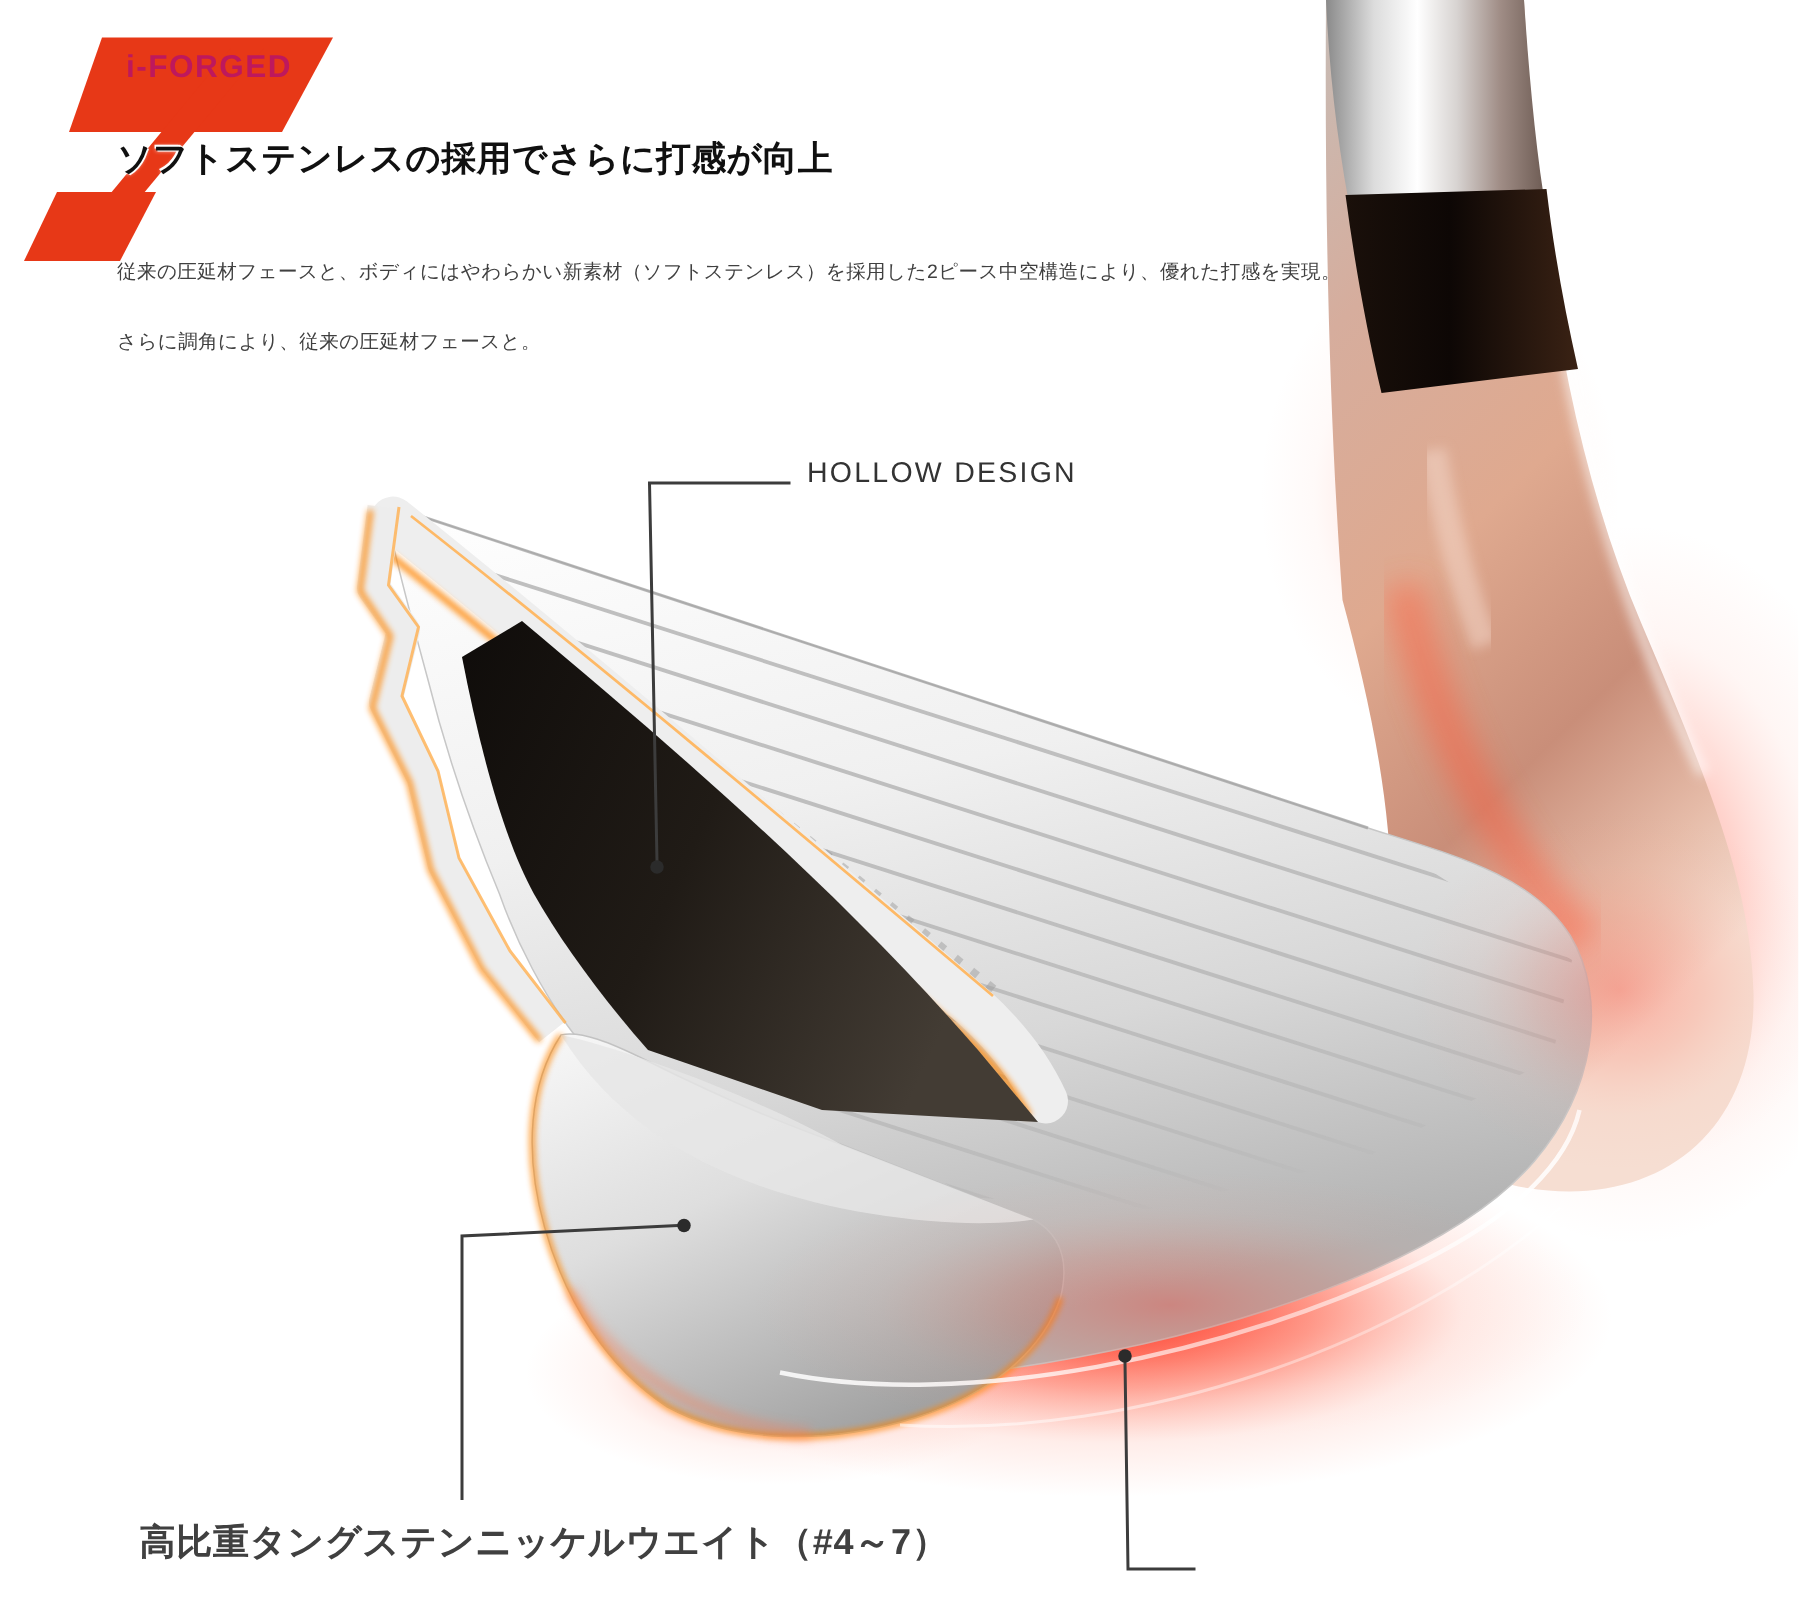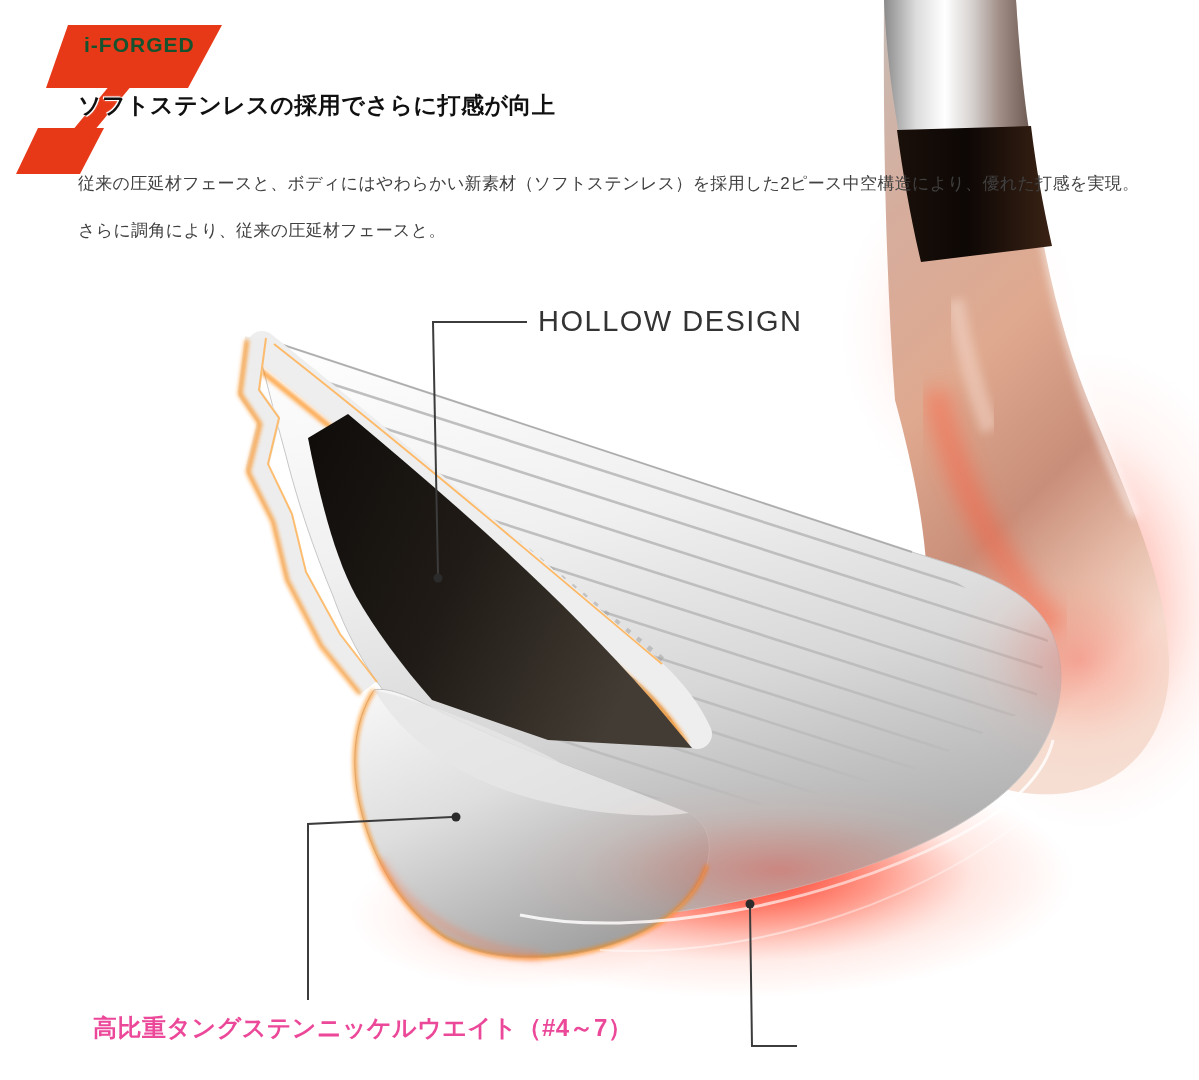--- a/index.html
+++ b/index.html
@@ -3,38 +3,38 @@
 <meta charset="utf-8">
 <style>
   html,body{margin:0;padding:0;background:#ffffff;}
   .page{
     position:relative;width:1199px;height:1080px;overflow:hidden;background:#ffffff;
     font-family:"Liberation Sans",sans-serif;
   }
   .badge-svg{position:absolute;left:8px;top:22px;width:230px;height:160px;z-index:2;}
   .badge-label{
     position:absolute;left:84px;top:33px;z-index:3;
-    color:#14532d;font-size:21px;font-weight:700;letter-spacing:1px;
+    color:#be185d;font-size:21px;font-weight:700;letter-spacing:1px;
   }
   .heading{
     position:absolute;left:78px;top:90px;z-index:3;margin:0;
     font-size:23px;font-weight:700;color:#101010;letter-spacing:0.5px;
     text-shadow:0 0 3px #ffffff,1px 1px 0 #ffffff,-1px -1px 0 #ffffff;
     white-space:nowrap;
   }
   .body-line{
     position:absolute;left:78px;z-index:3;margin:0;
-    font-size:17px;color:#404040;letter-spacing:0.3px;white-space:nowrap;
+    font-size:13px;color:#404040;letter-spacing:0.3px;white-space:nowrap;
   }
   .body-line-1{top:172px;}
   .body-line-2{top:219px;}
   .art{position:absolute;left:0;top:0;width:1199px;height:1080px;z-index:1;}
   .callout-label{position:absolute;z-index:2;white-space:nowrap;}
-  .lbl-hollow{left:538px;top:305px;font-size:29px;color:#333333;letter-spacing:1.5px;}
-  .lbl-weight{left:93px;top:1012px;font-size:24px;font-weight:700;color:#ec4899;letter-spacing:0.5px;}
+  .lbl-hollow{left:538px;top:305px;font-size:19px;color:#333333;letter-spacing:1.5px;}
+  .lbl-weight{left:93px;top:1012px;font-size:24px;font-weight:700;color:#404040;letter-spacing:0.5px;}
   .lbl-sole{left:810px;top:1031px;font-size:27px;color:#333333;letter-spacing:1.5px;}
 </style>
 </head>
 <body>
 
 <div class="page">
 
   <svg class="badge-svg" viewBox="0 0 230 160" aria-hidden="true">
     <polygon points="60,3 214,3 180,66 38,66" fill="#e73817"></polygon>
     <polygon points="146,10 168,10 52,150 30,150" fill="#e73817"></polygon>

